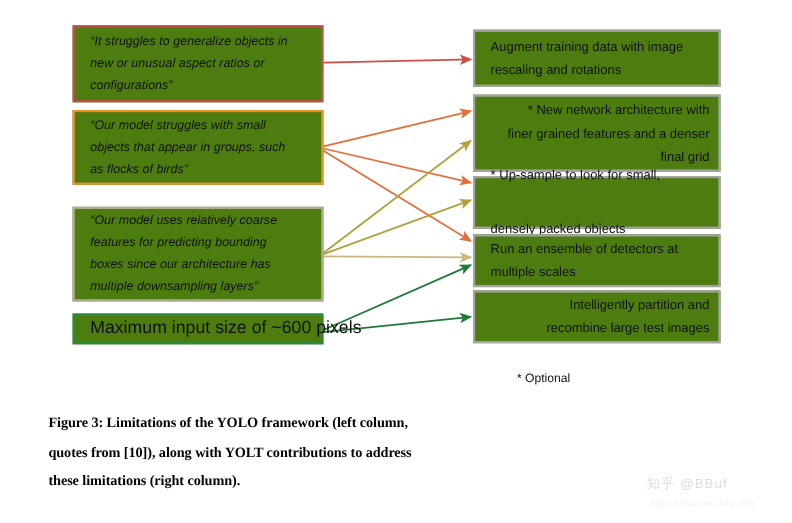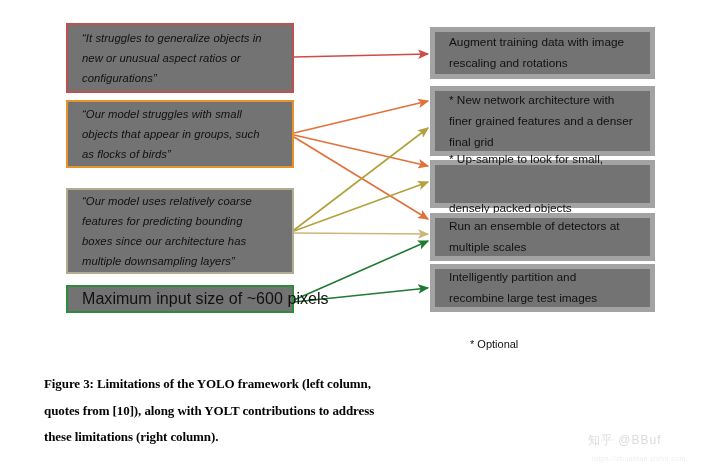--- a/index.html
+++ b/index.html
@@ -30,21 +30,21 @@
     left: 0;
     top: 0;
     width: 720px;
     height: 355px;
     pointer-events: none;
   }
 
   .box {
     position: absolute;
     box-sizing: border-box;
-    background: #737373;
+    background: #4d7c0f;
     display: flex;
     flex-direction: column;
     justify-content: center;
   }
   .box .line {
     display: block;
     white-space: nowrap;
   }
 
   
@@ -60,21 +60,21 @@
     color: #111111;
     letter-spacing: 0.05px;
   }
   .left-box.plain .line {
     font-style: normal;
     font-size: 16px;
   }
 
   
   .right-box {
-    border: 5px solid #a3a3a3;
+    border: 2px solid #a3a3a3;
     padding: 6px 8px 6px 14px;
   }
   .right-box .line {
     font-style: normal;
     font-size: 11.8px;
     line-height: 21px;
     color: #111111;
   }
 
   #optional-note {
@@ -187,37 +187,37 @@
 
     <div class="box left-box plain" style="left:66px; top:285px; width:228px; height:28px; border-color:#2e8b3d;">
       <span class="line">Maximum input size of ~600 pixels</span>
     </div>
 
     <div class="box right-box" style="left:430px; top:27px; width:225px; height:52px;">
       <span class="line">Augment training data with image</span>
       <span class="line">rescaling and rotations</span>
     </div>
 
-    <div class="box right-box" style="left:430px; top:86px; width:225px; height:70px;">
+    <div class="box right-box" style="left:430px; top:86px; width:225px; height:70px;align-items:flex-end;">
       <span class="line">* New network architecture with</span>
       <span class="line">finer grained features and a denser</span>
       <span class="line">final grid</span>
     </div>
 
     <div class="box right-box" style="left:430px; top:160px; width:225px; height:48px;gap:28px;">
       <span class="line">* Up-sample to look for small,</span>
       <span class="line">densely packed objects</span>
     </div>
 
     <div class="box right-box" style="left:430px; top:213px; width:225px; height:48px;">
       <span class="line">Run an ensemble of detectors at</span>
       <span class="line">multiple scales</span>
     </div>
 
-    <div class="box right-box" style="left:430px; top:264px; width:225px; height:48px;">
+    <div class="box right-box" style="left:430px; top:264px; width:225px; height:48px;align-items:flex-end;">
       <span class="line">Intelligently partition and</span>
       <span class="line">recombine large test images</span>
     </div>
 
     <div id="optional-note">* Optional</div>
   </div>
 
   <div id="caption">
     <span class="cline">Figure 3: Limitations of the YOLO framework (left column,</span>
     <span class="cline">quotes from [10]), along with YOLT contributions to address</span>

